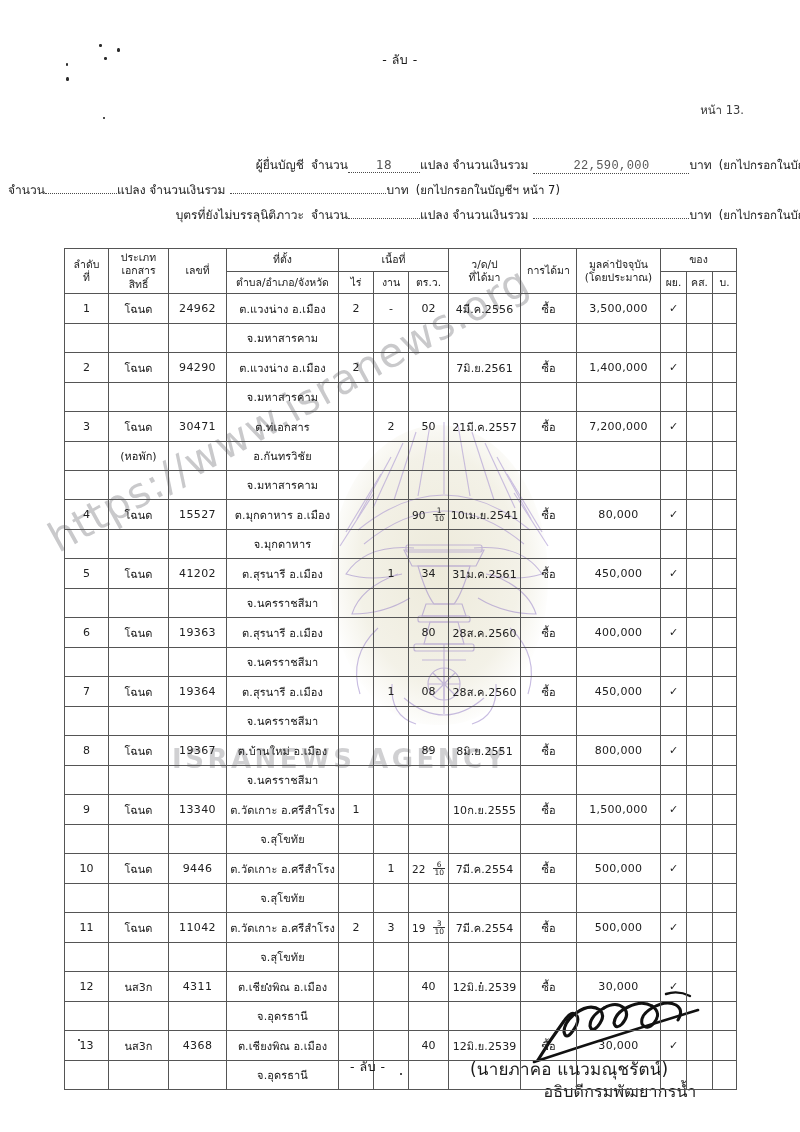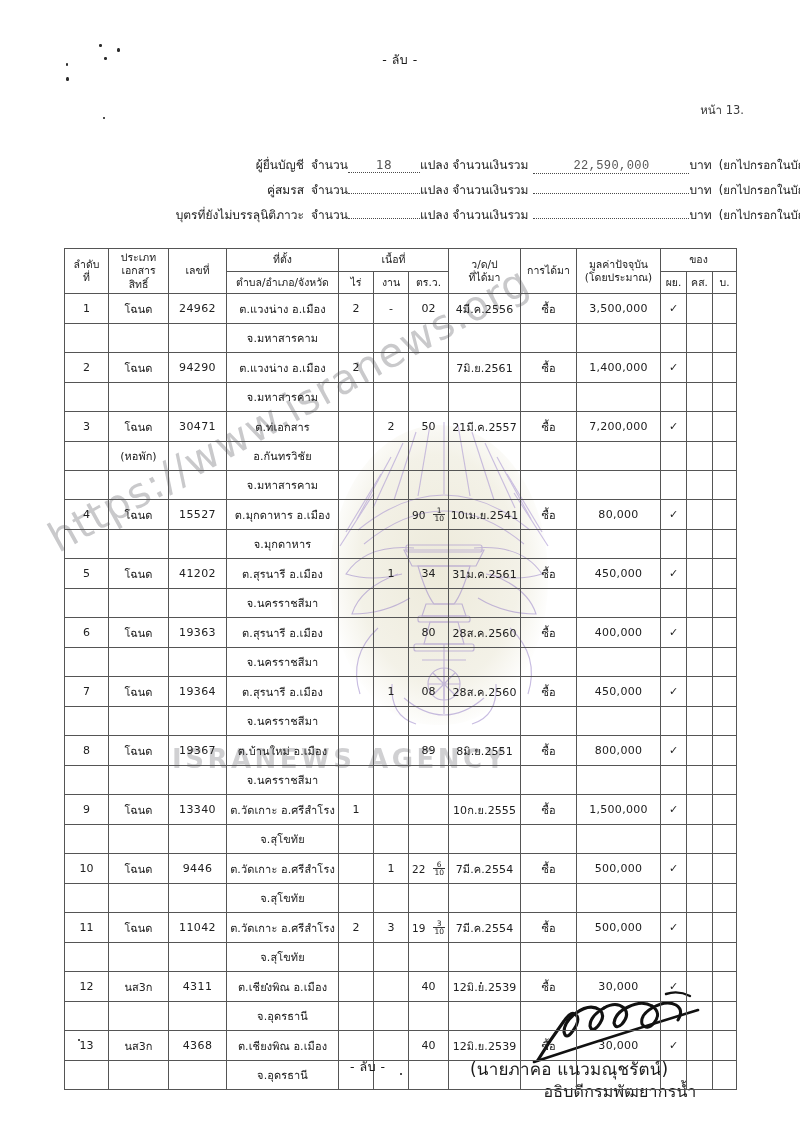--- a/index.html
+++ b/index.html
@@ -316,21 +316,20 @@
       <span class="fr-word">จำนวน</span>
       <span class="fr-fill fill-a">18</span>
       <span class="fr-word">แปลง จำนวนเงินรวม</span>
       <span class="fr-gap-s"></span>
       <span class="fr-fill fill-b">22,590,000</span>
       <span class="fr-word">บาท</span>
       <span class="fr-note">(ยกไปกรอกในบัญชีฯ หน้า 7)</span>
     </div>
 
     <div class="form-row">
-      <span class="fr-label">คู่สมรส</span>
       <span class="fr-word">จำนวน</span>
       <span class="fr-fill fill-a"></span>
       <span class="fr-word">แปลง จำนวนเงินรวม</span>
       <span class="fr-gap-s"></span>
       <span class="fr-fill fill-b"></span>
       <span class="fr-word">บาท</span>
       <span class="fr-note">(ยกไปกรอกในบัญชีฯ หน้า 7)</span>
     </div>
 
     <div class="form-row">

